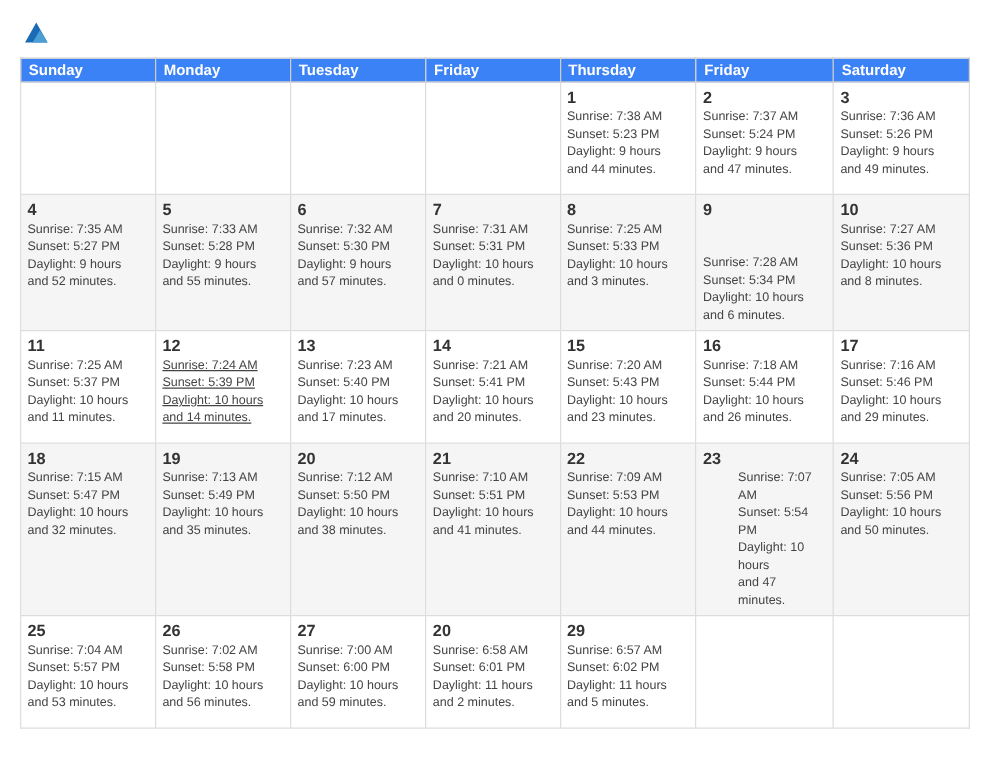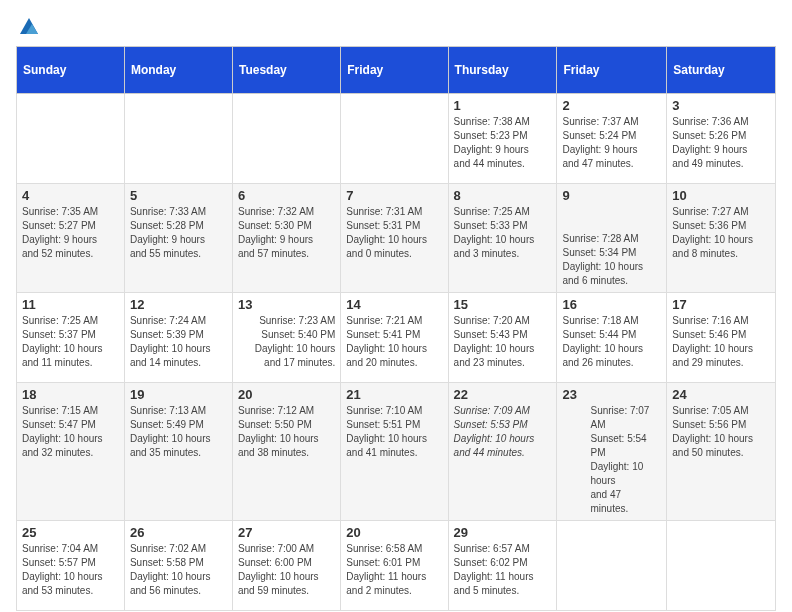--- a/index.html
+++ b/index.html
@@ -51,25 +51,25 @@
     }
     .location-title {
       font-size: 16px;
       color: #555;
     }
     table {
       width: 100%;
       border-collapse: collapse;
     }
     thead tr th {
-      background-color: #1d4ed8;
+      background-color: #3b82f6;
       color: #fff;
       font-size: 12px;
       font-weight: bold;
-      padding: 16px 6px;
+      padding: 2px 6px;
       text-align: left;
       border: 1px solid #ccc;
     }
     tbody tr td {
       vertical-align: top;
       border: 1px solid #ddd;
       padding: 4px 5px;
       font-size: 10.5px;
       color: #333;
       width: 113px;
@@ -215,28 +215,28 @@
       <tr>
         <td>
           <span class="day-number">11</span>
           <div class="day-info" style="white-space: pre-line;">Sunrise: 7:25 AM
 Sunset: 5:37 PM
 Daylight: 10 hours
 and 11 minutes.</div>
         </td>
         <td>
           <span class="day-number">12</span>
-          <div class="day-info" style="white-space: pre-line;">Sunrise: 7:24 AM
+          <div class="day-info" style="white-space: pre-line; text-decoration: underline;">Sunrise: 7:24 AM
 Sunset: 5:39 PM
 Daylight: 10 hours
 and 14 minutes.</div>
         </td>
         <td>
           <span class="day-number">13</span>
-          <div class="day-info" style="white-space: pre-line; text-align: right;">Sunrise: 7:23 AM
+          <div class="day-info" style="white-space: pre-line;">Sunrise: 7:23 AM
 Sunset: 5:40 PM
 Daylight: 10 hours
 and 17 minutes.</div>
         </td>
         <td>
           <span class="day-number">14</span>
           <div class="day-info" style="white-space: pre-line;">Sunrise: 7:21 AM
 Sunset: 5:41 PM
 Daylight: 10 hours
 and 20 minutes.</div>
@@ -287,21 +287,21 @@
         </td>
         <td>
           <span class="day-number">21</span>
           <div class="day-info" style="white-space: pre-line;">Sunrise: 7:10 AM
 Sunset: 5:51 PM
 Daylight: 10 hours
 and 41 minutes.</div>
         </td>
         <td>
           <span class="day-number">22</span>
-          <div class="day-info" style="white-space: pre-line; font-style: italic;">Sunrise: 7:09 AM
+          <div class="day-info" style="white-space: pre-line;">Sunrise: 7:09 AM
 Sunset: 5:53 PM
 Daylight: 10 hours
 and 44 minutes.</div>
         </td>
         <td>
           <span class="day-number">23</span>
           <div class="day-info" style="white-space: pre-line; margin-left: 28px;">Sunrise: 7:07 AM
 Sunset: 5:54 PM
 Daylight: 10 hours
 and 47 minutes.</div>

